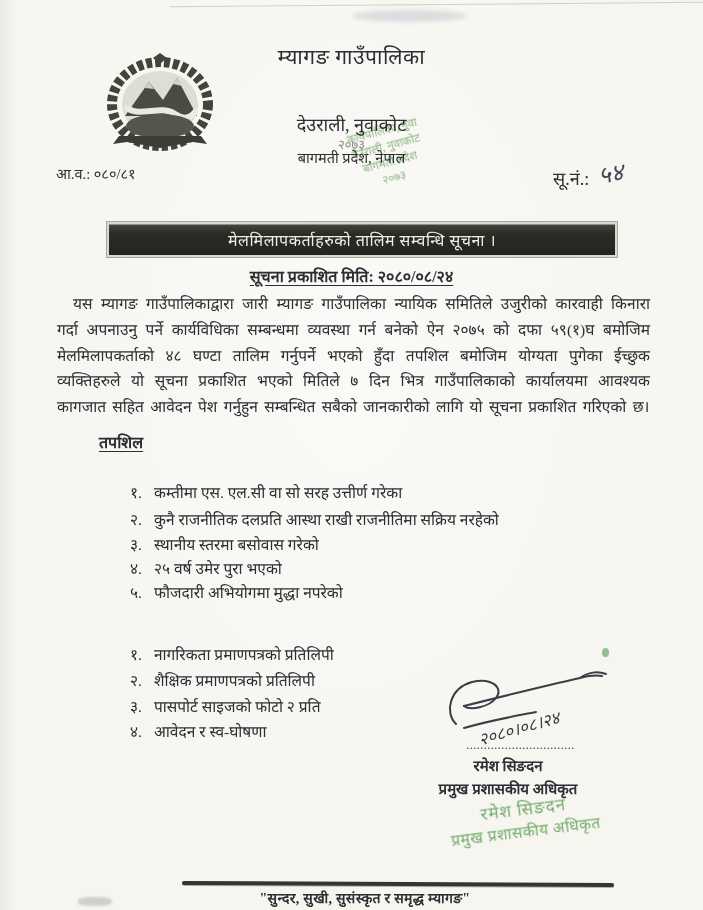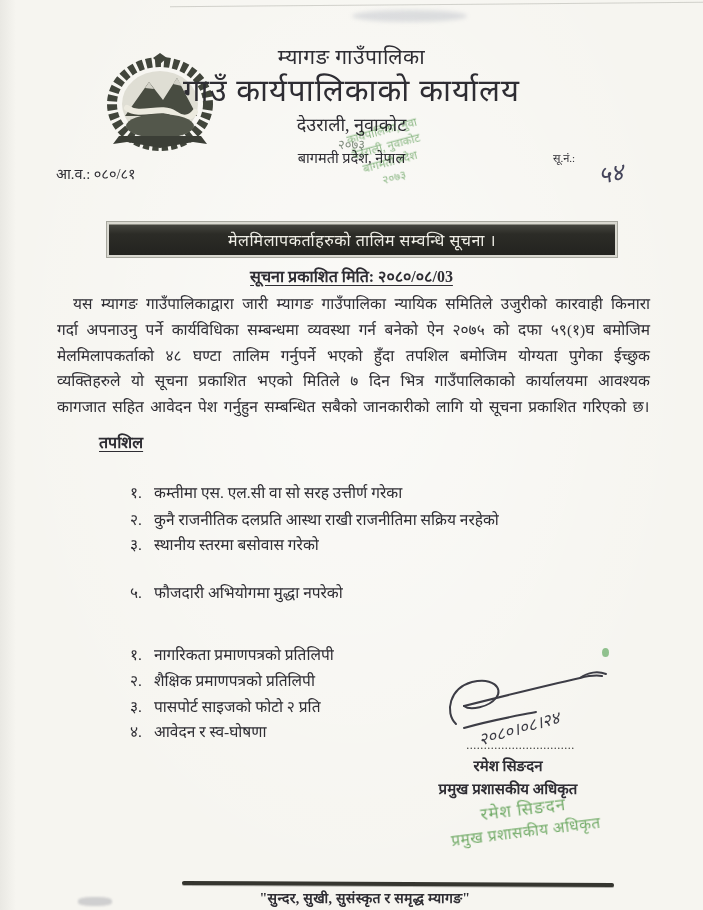--- a/index.html
+++ b/index.html
@@ -18,21 +18,21 @@
   .u { text-decoration:underline; text-underline-offset:3px; }
   .b { font-weight:bold; }
 
   
   .muni-name   { top:42px;  left:0; width:703px; font-size:21px; letter-spacing:.5px; }
   .office-name { top:68px;  left:0; width:703px; font-size:31px; letter-spacing:1px; }
   .addr        { top:112px; left:0; width:703px; font-size:18px; }
   .estd-year   { top:135px; left:0; width:703px; font-size:13px; color:#5a6a58; opacity:.75; }
   .province    { top:147px; left:0; width:703px; font-size:14.5px; }
   .fiscal      { top:163px; left:56px; font-size:14.5px; }
-  .refno       { top:150px; left:553px; font-size:11px; }
+  .refno       { top:166px; left:553px; font-size:18px; }
   .refno-val   { top:156px; left:598px; font-size:24px; color:#44445a;
                  transform:rotate(-10deg); font-style:italic; font-family:"DejaVu Serif",serif; }
 
   .logo { top:52px; left:103px; width:115px; height:108px; opacity:.92; filter:blur(.2px); }
 
   .hdr-stamp {
     top:122px; left:298px; width:180px; transform:rotate(-15deg);
     color:rgba(78,150,70,.62); mix-blend-mode:multiply;
     font-size:11.5px; line-height:16px; text-align:center; filter:blur(.25px);
   }
@@ -98,21 +98,20 @@
     <ellipse cx="57" cy="52" rx="38" ry="33" fill="#dddcd2"></ellipse>
     <path d="M22,64 L46,30 L60,48 L74,26 L94,64 Z" fill="#3a3e33"></path>
     <path d="M42,36 L46,30 L51,37 Z M70,32 L74,26 L79,34 Z" fill="#cfcec4"></path>
     <path d="M24,56 C38,66 58,52 72,62 C80,68 88,66 92,60" fill="none" stroke="#eceade" stroke-width="6" stroke-linecap="round"></path>
     <ellipse cx="57" cy="74" rx="34" ry="12" fill="#464a3d"></ellipse>
     <path d="M16,84 L98,84 L104,92 L90,90 L57,96 L24,90 L10,92 Z" fill="#2c2f27"></path>
     <path d="M50,6 L57,1 L64,6 L57,12 Z" fill="#32362c"></path>
   </svg>
 
   <div class="abs ctr muni-name">म्यागङ गाउँपालिका</div>
-  <div class="abs ctr office-name">गाउँ कार्यपालिकाको कार्यालय</div>
   <div class="abs ctr addr">देउराली, नुवाकोट</div>
   <div class="abs ctr estd-year">२०७३</div>
   <div class="abs ctr province">बागमती प्रदेश, नेपाल</div>
 
   <div class="abs hdr-stamp">
     <div>कार्यपालिका, नुवा</div>
     <div>देउराली, नुवाकोट</div>
     <div>बागमती प्रदेश</div>
     <div>२०७३</div>
   </div>
@@ -123,34 +122,37 @@
   </div>
   <div class="abs refno">सू.नं.:</div>
   <div class="abs refno-val">५४</div>
 
   <div class="abs title-wrap">
     <div class="title-bar">
       <span>मेलमिलापकर्ताहरुको तालिम सम्वन्धि सूचना ।</span>
     </div>
   </div>
 
-  <div class="abs ctr pub-date b u">सूचना प्रकाशित मिति: २०८०/०८/03</div>
+  <div class="abs ctr pub-date b u">सूचना प्रकाशित मिति: २०८०/०८/२४</div>
 
   <div class="abs body-par">यस म्यागङ गाउँपालिकाद्वारा जारी म्यागङ गाउँपालिका न्यायिक समितिले उजुरीको कारवाही किनारा गर्दा अपनाउनु पर्ने कार्यविधिका सम्बन्धमा व्यवस्था गर्न बनेको ऐन २०७५ को दफा ५९(१)घ बमोजिम मेलमिलापकर्ताको ४८ घण्टा तालिम गर्नुपर्ने भएको हुँदा तपशिल बमोजिम योग्यता पुगेका ईच्छुक व्यक्तिहरुले यो सूचना प्रकाशित भएको मितिले ७ दिन भित्र गाउँपालिकाको कार्यालयमा आवश्यक कागजात सहित आवेदन पेश गर्नुहुन सम्बन्धित सबैको जानकारीको लागि यो सूचना प्रकाशित गरिएको छ।</div>
 
   <div class="abs h-tapshil u b">तपशिल</div>
 
   <div class="li" style="top:481px">
     <span class="num">१.</span><span>कम्तीमा एस. एल.सी वा सो सरह उत्तीर्ण गरेका</span>
   </div>
   <div class="li" style="top:508px">
     <span class="num">२.</span><span>कुनै राजनीतिक दलप्रति आस्था राखी राजनीतिमा सक्रिय नरहेको</span>
   </div>
   <div class="li" style="top:533px">
     <span class="num">३.</span><span>स्थानीय स्तरमा बसोवास गरेको</span>
+  </div>
+  <div class="li" style="top:557px">
+    <span class="num">४.</span><span>२५ वर्ष उमेर पुरा भएको</span>
   </div>
   <div class="li" style="top:581px">
     <span class="num">५.</span><span>फौजदारी अभियोगमा मुद्धा नपरेको</span>
   </div>
 
 
   <div class="li" style="top:643px">
     <span class="num">१.</span><span>नागरिकता प्रमाणपत्रको प्रतिलिपी</span>
   </div>
   <div class="li" style="top:669px">

